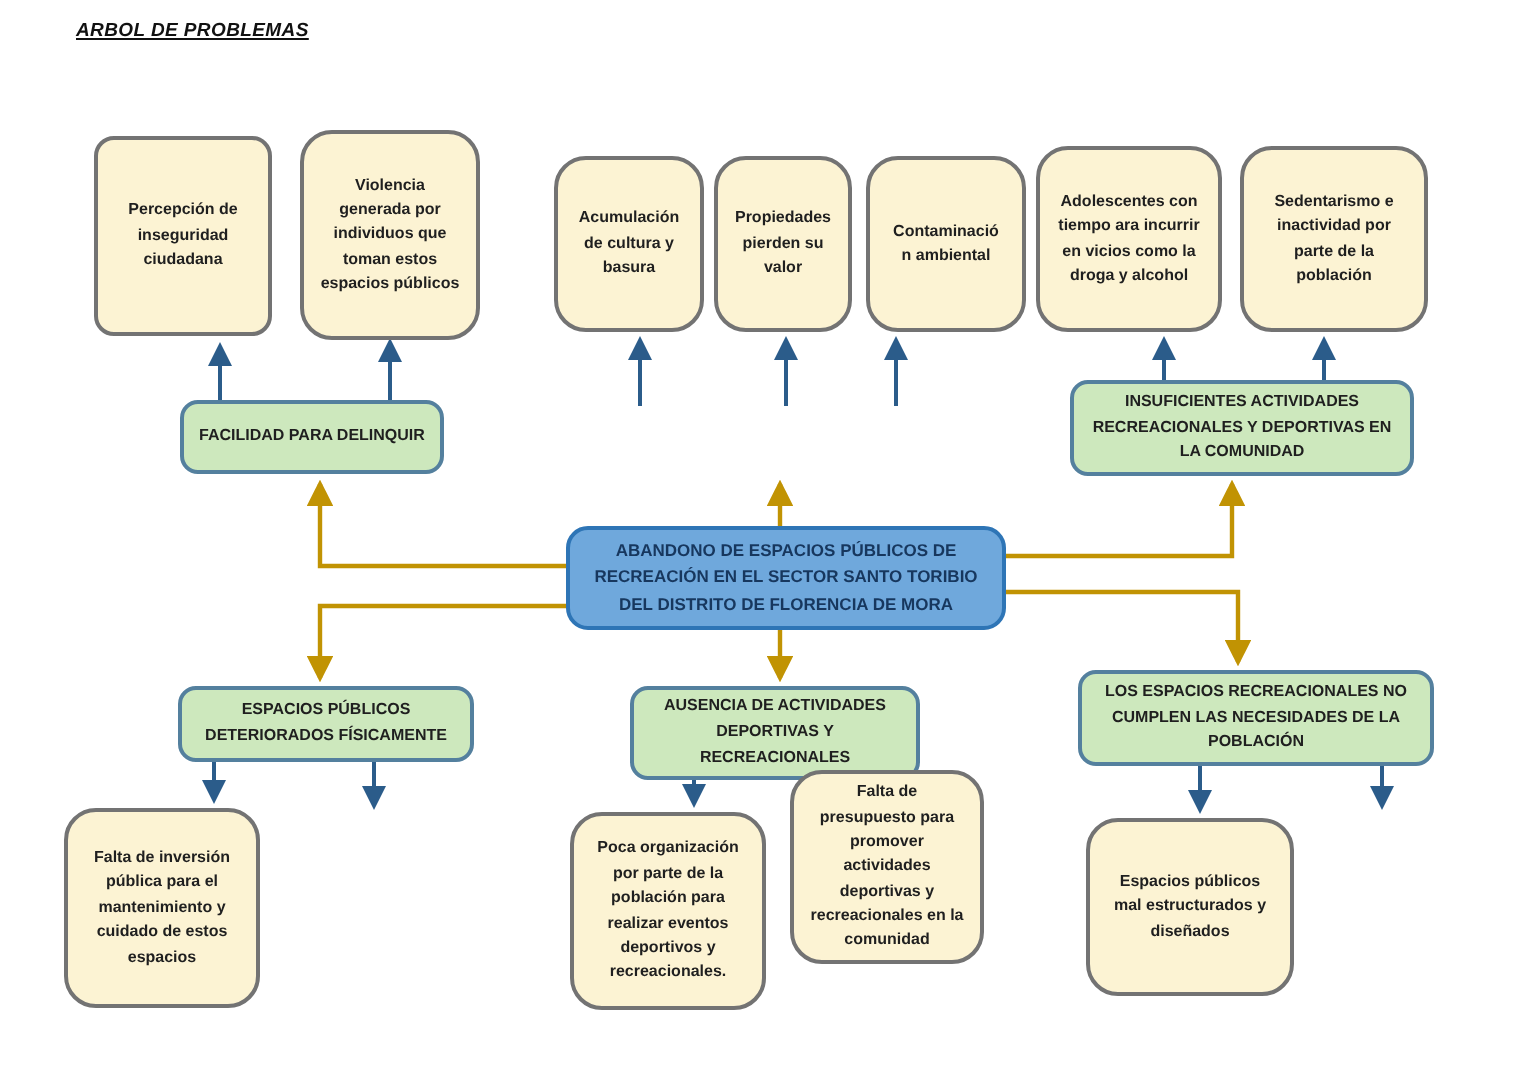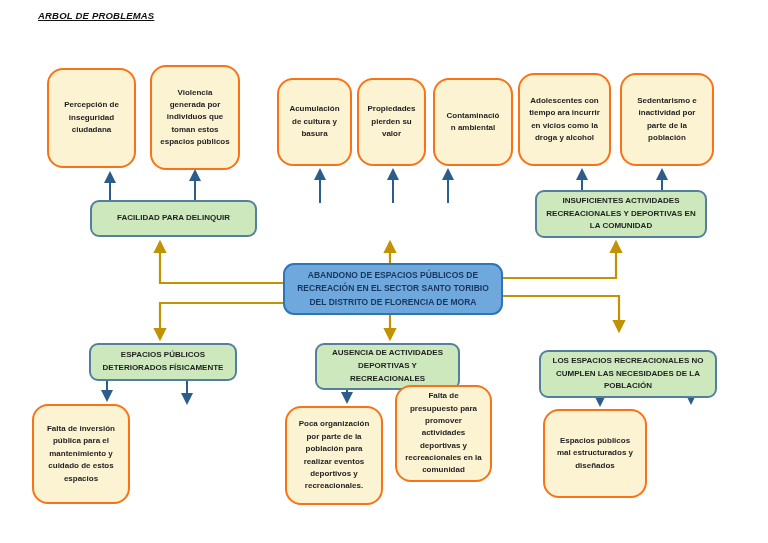--- a/index.html
+++ b/index.html
@@ -10,21 +10,21 @@
   .doc-title{
     position:absolute;left:38px;top:10px;
     font-size:9.5px;font-weight:700;font-style:italic;text-decoration:underline;
     color:#111;letter-spacing:.2px;
   }
   .node{
     position:absolute;box-sizing:border-box;
     display:flex;align-items:center;justify-content:center;text-align:center;
   }
   .cream{
-    background:#FCF3D3;border:2px solid #f97316;border-radius:16px;
+    background:#FCF3D3;border:2px solid #737373;border-radius:16px;
     font-size:8px;font-weight:700;color:#1f1f1f;line-height:1.55;padding:4px 7px;text-align:center;
   }
   .green{
     background:#CDE8BD;border:2px solid #54809E;border-radius:9px;
     font-size:8px;font-weight:700;color:#1f1f1f;line-height:1.6;padding:2px 6px;
   }
   .blue{
     background:#6FA8DC;border:2px solid #2E75B6;border-radius:11px;
     font-size:8.5px;font-weight:700;color:#17375E;line-height:1.55;padding:2px 8px;
   }
@@ -68,35 +68,35 @@
     <g stroke="#C19303" stroke-width="2.2" fill="none">
       <polyline points="283,283 160,283 160,242" marker-end="url(#mg)"></polyline>
       <polyline points="283,303 160,303 160,339" marker-end="url(#mg)"></polyline>
       <line x1="390" y1="263" x2="390" y2="242" marker-end="url(#mg)"></line>
       <line x1="390" y1="315" x2="390" y2="339" marker-end="url(#mg)"></line>
       <polyline points="503,278 616,278 616,242" marker-end="url(#mg)"></polyline>
       <polyline points="503,296 619,296 619,331" marker-end="url(#mg)"></polyline>
     </g>
   </svg>
 
-  <div class="node cream" style="left:47px;top:68px;width:89px;height:100px;">Percepción de inseguridad ciudadana</div>
+  <div class="node cream" style="left:47px;top:68px;width:89px;height:100px;border-radius:10px;">Percepción de inseguridad ciudadana</div>
   <div class="node cream" style="left:150px;top:65px;width:90px;height:105px;">Violencia generada por individuos que toman estos espacios públicos</div>
   <div class="node cream" style="left:277px;top:78px;width:75px;height:88px;">Acumulación de cultura y basura</div>
   <div class="node cream" style="left:357px;top:78px;width:69px;height:88px;">Propiedades pierden su valor</div>
   <div class="node cream wrap-any" style="left:433px;top:78px;width:80px;height:88px;padding:4px 11px;">Contaminación ambiental</div>
   <div class="node cream" style="left:518px;top:73px;width:93px;height:93px;">Adolescentes con tiempo ara incurrir en vicios como la droga y alcohol</div>
   <div class="node cream" style="left:620px;top:73px;width:94px;height:93px;">Sedentarismo e inactividad por parte de la población</div>
 
-  <div class="node green" style="left:90px;top:200px;width:167px;height:37px;">FACILIDAD PARA DELINQUIR</div>
+  <div class="node green" style="left:90px;top:200px;width:132px;height:37px;">FACILIDAD PARA DELINQUIR</div>
   <div class="node green" style="left:535px;top:190px;width:172px;height:48px;">INSUFICIENTES ACTIVIDADES RECREACIONALES Y DEPORTIVAS EN LA COMUNIDAD</div>
 
   <div class="node blue" style="left:283px;top:263px;width:220px;height:52px;">ABANDONO DE ESPACIOS PÚBLICOS DE RECREACIÓN EN EL SECTOR SANTO TORIBIO DEL DISTRITO DE FLORENCIA DE MORA</div>
 
   <div class="node green" style="left:89px;top:343px;width:148px;height:38px;">ESPACIOS PÚBLICOS DETERIORADOS FÍSICAMENTE</div>
   <div class="node green" style="left:315px;top:343px;width:145px;height:47px;">AUSENCIA DE ACTIVIDADES DEPORTIVAS Y RECREACIONALES</div>
-  <div class="node green" style="left:539px;top:350px;width:178px;height:48px;">LOS ESPACIOS RECREACIONALES NO CUMPLEN LAS NECESIDADES DE LA POBLACIÓN</div>
+  <div class="node green" style="left:539px;top:335px;width:178px;height:48px;">LOS ESPACIOS RECREACIONALES NO CUMPLEN LAS NECESIDADES DE LA POBLACIÓN</div>
 
   <div class="node cream" style="left:32px;top:404px;width:98px;height:100px;">Falta de inversión pública para el mantenimiento y cuidado de estos espacios</div>
   <div class="node cream" style="left:285px;top:406px;width:98px;height:99px;">Poca organización por parte de la población para realizar eventos deportivos y recreacionales.</div>
   <div class="node cream" style="left:395px;top:385px;width:97px;height:97px;">Falta de presupuesto para promover actividades deportivas y recreacionales en la comunidad</div>
   <div class="node cream" style="left:543px;top:409px;width:104px;height:89px;">Espacios públicos mal estructurados y diseñados</div>
 
 </div>
 
 </body></html>

